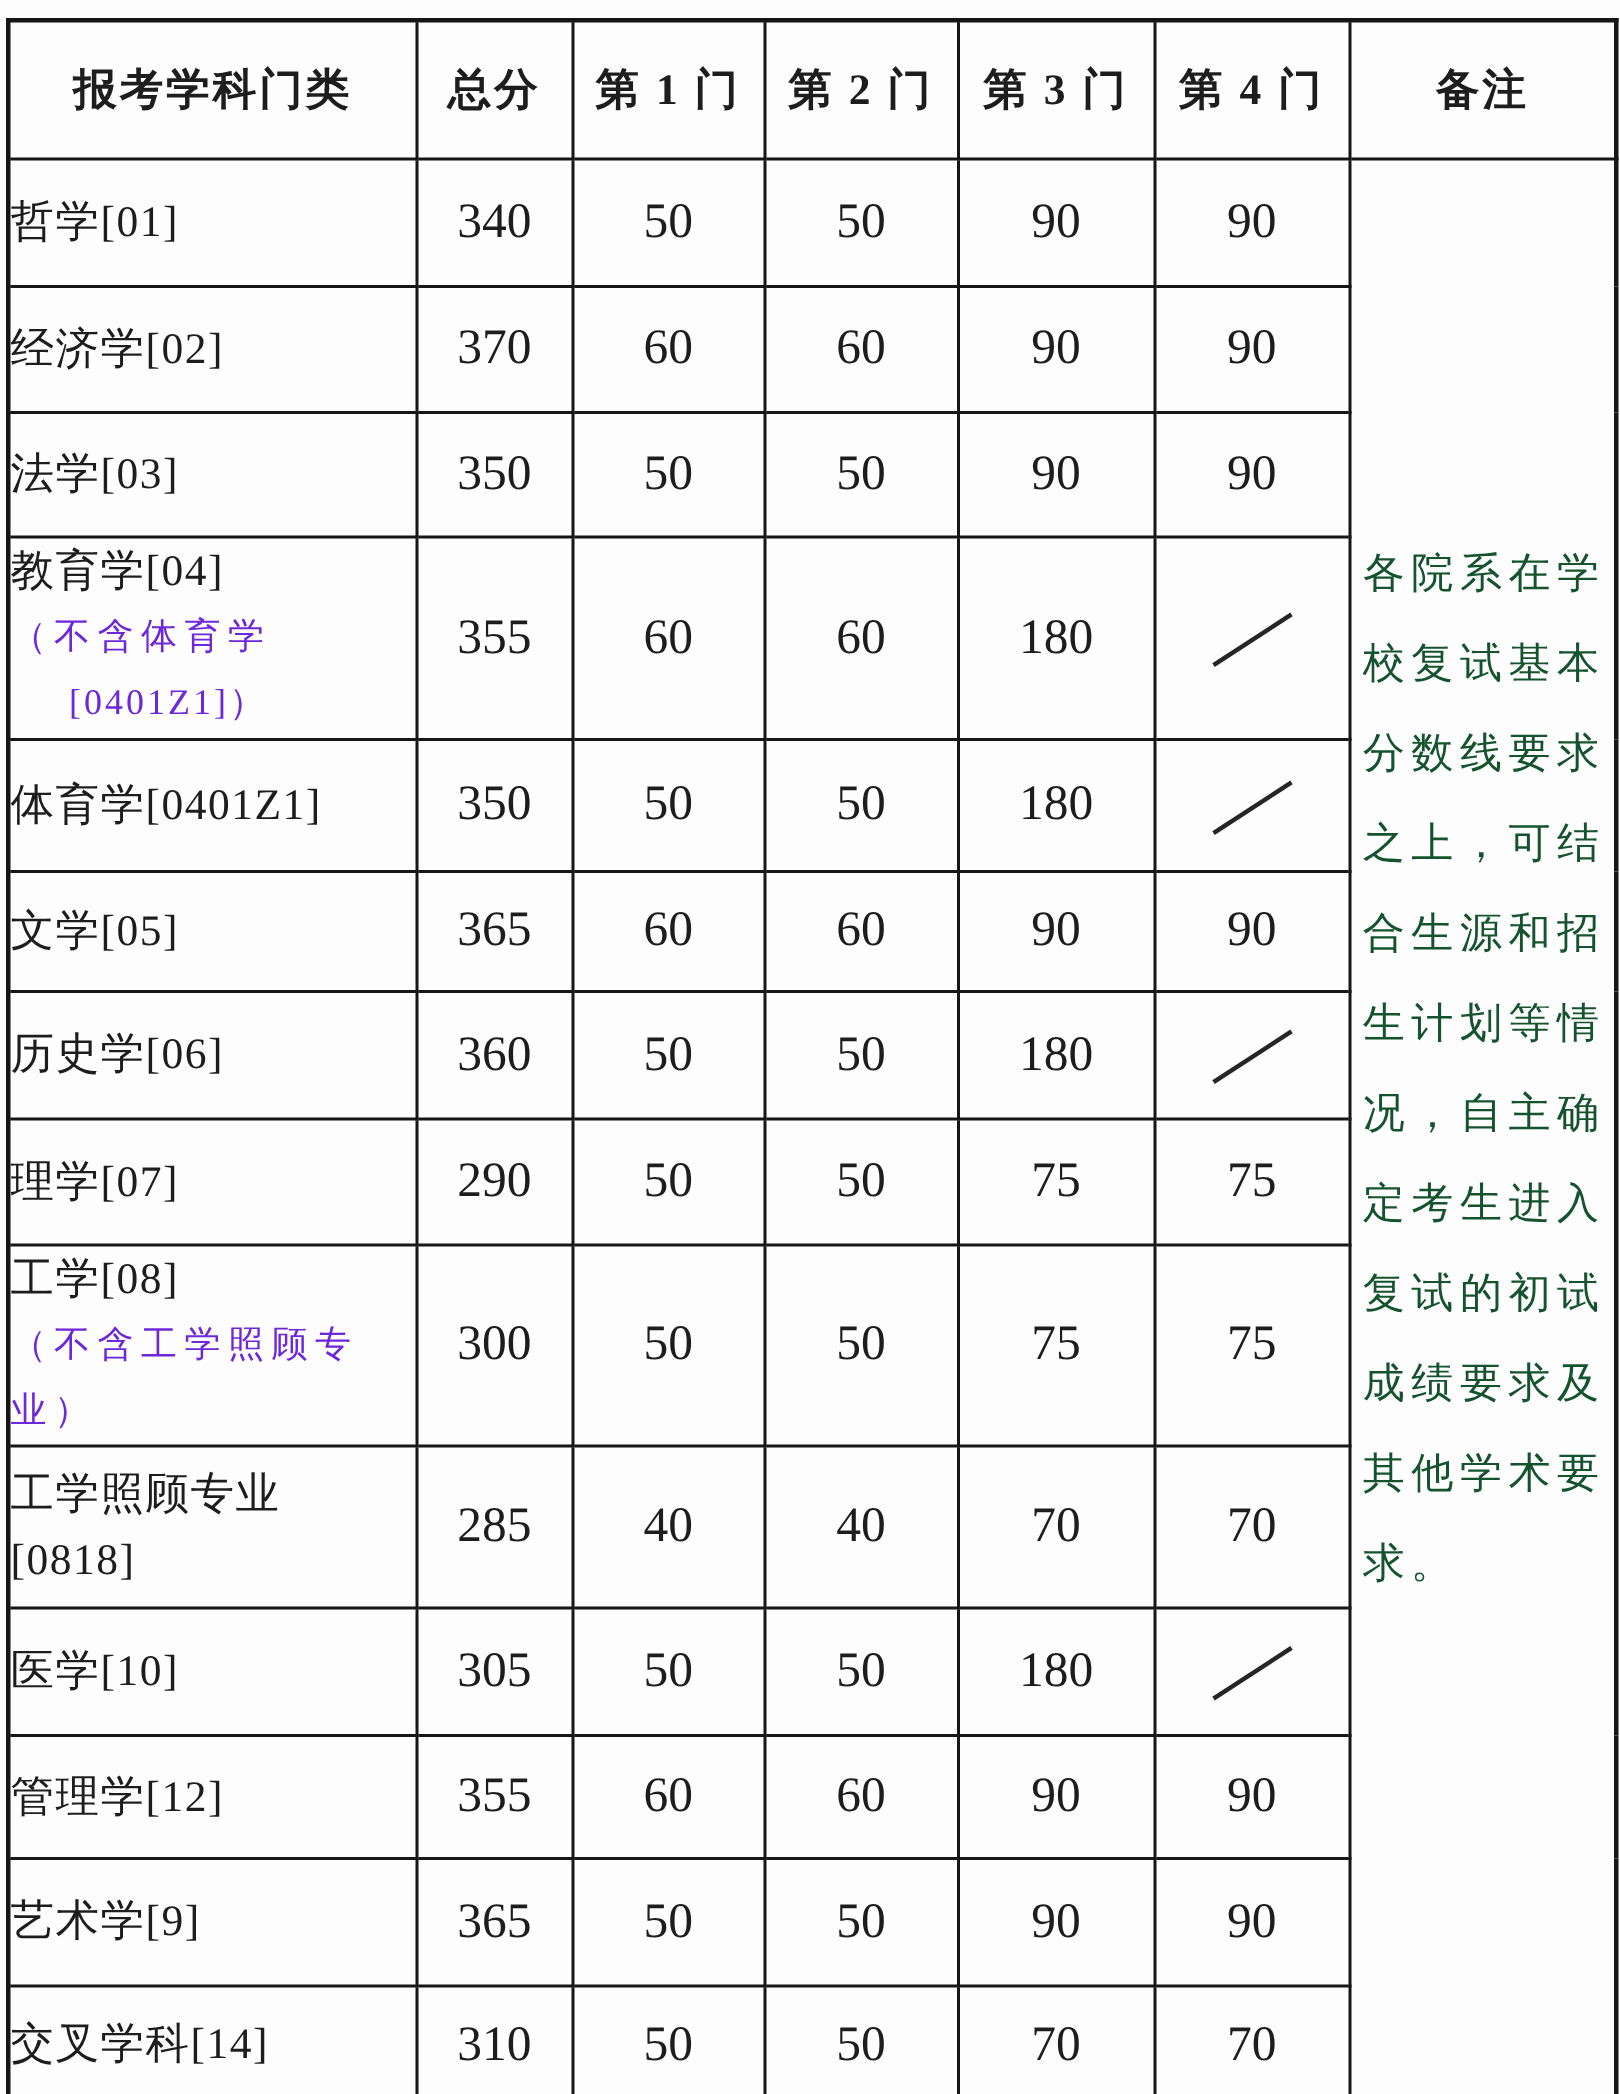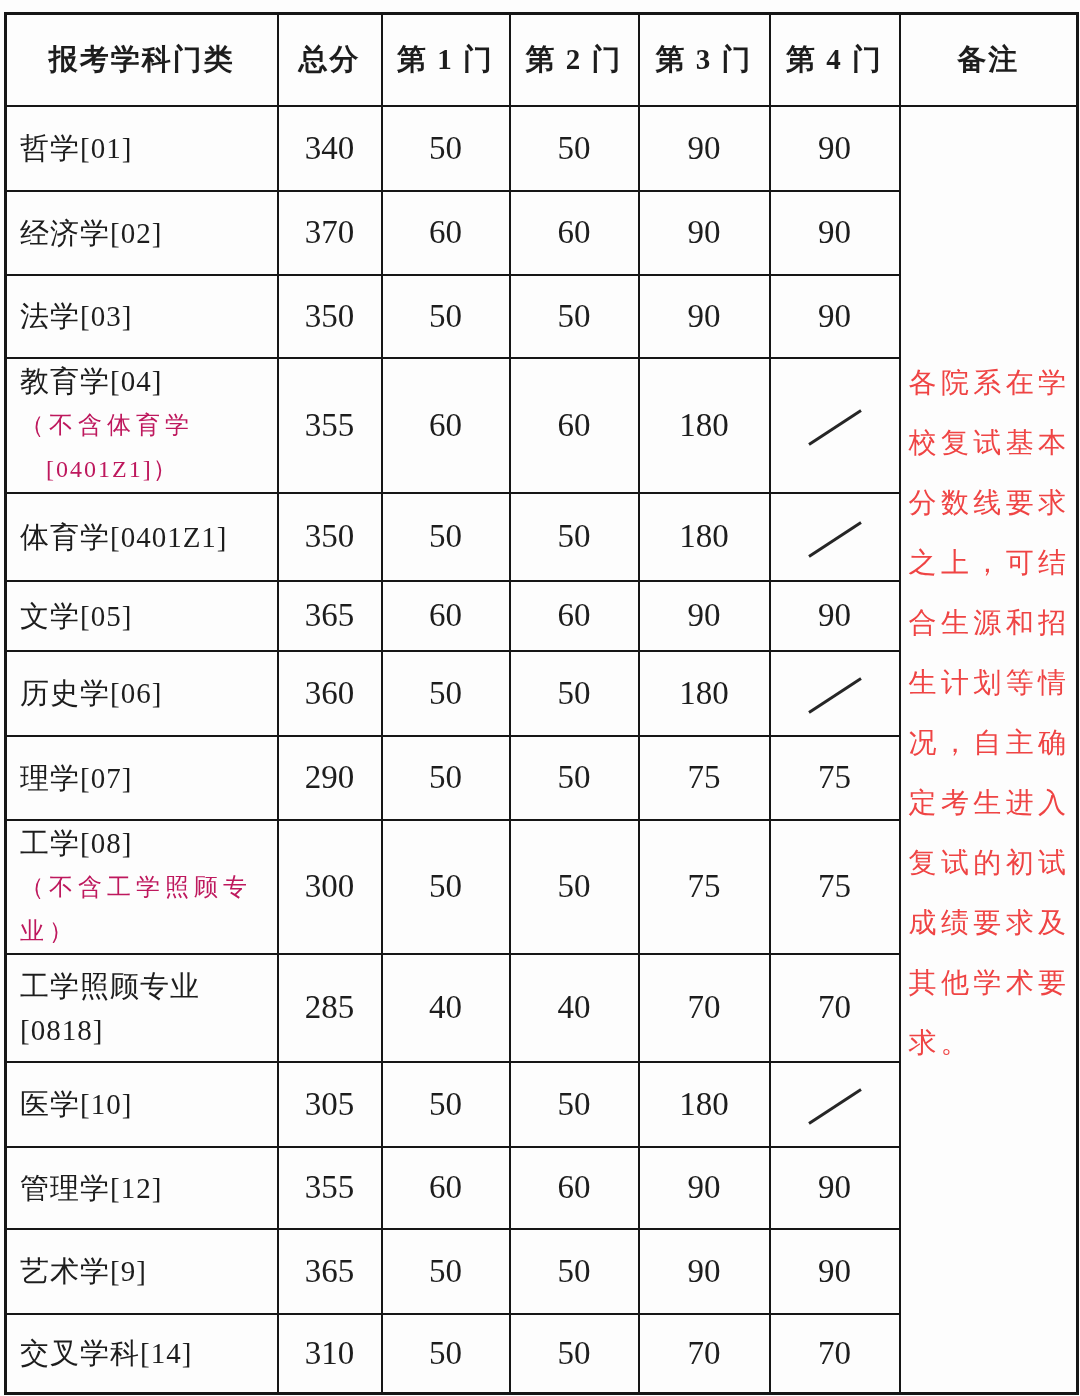--- a/index.html
+++ b/index.html
@@ -31,45 +31,44 @@
     letter-spacing:2px;
     text-align:center;
     vertical-align:middle;
   }
   
   tbody tr:nth-child(1){height:85px}
   tbody tr:nth-child(2){height:84px}
   tbody tr:nth-child(3){height:83px}
   tbody tr:nth-child(4){height:135px}
   tbody tr:nth-child(5){height:88px}
-  tbody tr:nth-child(6){height:70px}
+  tbody tr:nth-child(6){height:80px}
   tbody tr:nth-child(7){height:85px}
   tbody tr:nth-child(8){height:84px}
   tbody tr:nth-child(9){height:104px}
   tbody tr:nth-child(10){height:108px}
   tbody tr:nth-child(11){height:85px}
   tbody tr:nth-child(12){height:82px}
   tbody tr:nth-child(13){height:85px}
   tbody tr:nth-child(14){height:80px}
 
   td.cat{
     vertical-align:middle;
     text-align:left;
   }
   .cat-line{
     font-size:29px;
     line-height:44px;
     letter-spacing:1px;
-    padding-left:13px;
     white-space:nowrap;
   }
   .cat-line.small{
     font-size:24px;
     letter-spacing:5px;
-    color:#be185d;
+    color:#6d28d9;
   }
   .cat-line.noindent{ padding-left:3px; letter-spacing:2px;margin-left:36px; }
 
   td.num{
     text-align:center;
     vertical-align:middle;
     font-size:33px;
   }
   .slash{
     display:inline-block;
@@ -85,21 +84,21 @@
     padding:0 10px 0 8px;
   }
   .remark-line{
     font-size:28px;
     height:60px;
     line-height:60px;
     text-align:justify;
     text-align-last:justify;
     word-break:keep-all;
     white-space:nowrap;
-    color:#ef4444;
+    color:#14532d;
   }
   .remark-line.last{
     text-align:left;
     text-align-last:left;
     letter-spacing:4px;
   }
 </style>
 </head>
 <body>
 

